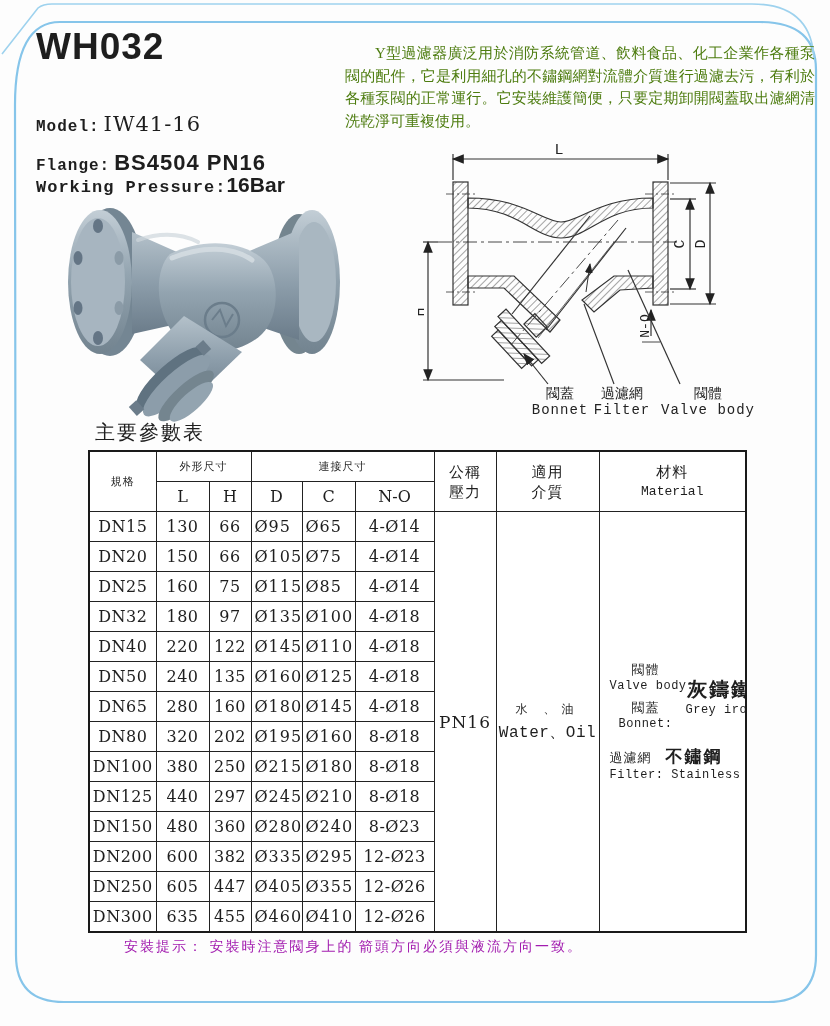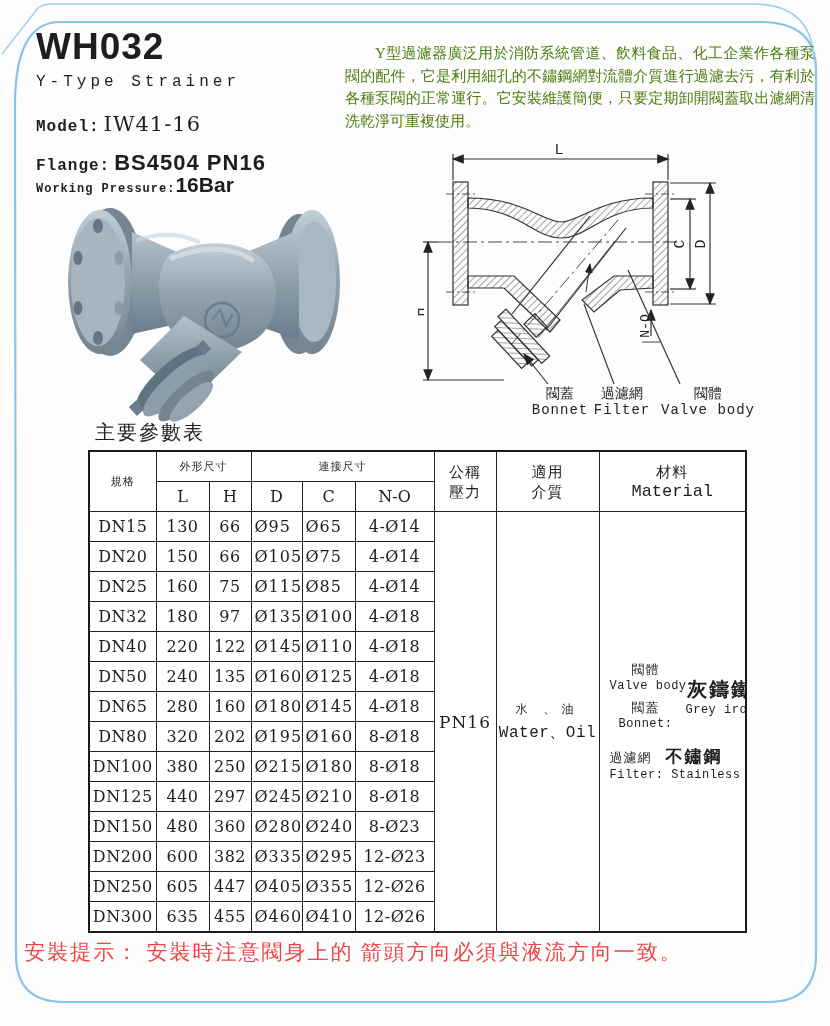--- a/index.html
+++ b/index.html
@@ -16,39 +16,39 @@
              letter-spacing:4px;margin-top:6px;}
   .spec-line{position:absolute;left:36px;white-space:nowrap;}
   .spec-line .lbl{font-family:"Liberation Mono","DejaVu Sans Mono",monospace;font-weight:bold;
                   font-size:16px;letter-spacing:1px;}
   .model-line{top:112px;}
   .model-line .val{font-family:"DejaVu Serif",serif;font-size:21px;letter-spacing:1px;}
   .flange-line{top:150px;}
   .flange-line .val{font-family:"Liberation Sans","DejaVu Sans",sans-serif;font-weight:bold;
                     font-size:22px;letter-spacing:1px;}
   .press-line{top:173px;}
-  .press-line .lbl{font-size:12px;}
+  .press-line .lbl{font-size:17px;}
   .press-line .val{font-family:"Liberation Sans","DejaVu Sans",sans-serif;font-weight:bold;
                    font-size:21px;}
   
   .desc{position:absolute;left:345px;top:42px;width:470px;font-size:15px;line-height:22.5px;
         text-align:justify;text-indent:2em;color:#4d7c0f;}
   
   .photo-svg{position:absolute;left:52px;top:188px;}
   .draw-svg{position:absolute;left:418px;top:142px;}
   
   .tbl-caption{position:absolute;left:95px;top:419px;font-size:20px;letter-spacing:2px;}
   table.params{position:absolute;left:88px;top:450px;border-collapse:collapse;table-layout:fixed;
                width:657px;background:#fff;}
   table.params th,table.params td{border:1.6px solid #222;padding:0;overflow:hidden;}
   table.params{border:2.4px solid #1a1a1a;}
   th.h-zh{font-weight:normal;font-size:11px;letter-spacing:1px;}
   th.h-sub{font-weight:normal;font-family:"DejaVu Serif",serif;font-size:16px;height:29px;}
   th.h-two{font-weight:normal;font-size:15px;line-height:20px;letter-spacing:1px;}
-  th.h-mat .en{font-family:"Liberation Mono","DejaVu Sans Mono",monospace;font-size:17px;letter-spacing:0;}
+  th.h-mat .en{font-family:"Liberation Mono","DejaVu Sans Mono",monospace;font-size:13px;letter-spacing:0;}
   tbody td{height:29px;font-family:"DejaVu Serif",serif;font-size:16px;text-align:center;letter-spacing:0.5px;}
   tbody td.c-spec{text-align:center;}
   tbody td.c-d,tbody td.c-c{text-align:left;padding-left:3px;letter-spacing:1px;}
   td.cell-press{font-family:"DejaVu Serif",serif;font-size:17px;text-align:center;letter-spacing:1px;}
   td.cell-medium{text-align:center;}
   .medium-zh{font-size:12px;letter-spacing:6px;}
   .medium-en{font-family:"Liberation Mono","DejaVu Sans Mono",monospace;font-size:16px;margin-top:4px;}
   td.cell-material{vertical-align:middle;}
   .mat-wrap{padding:0 6px 0 10px;font-size:13px;}
   .mat-top{display:flex;align-items:center;}
@@ -56,35 +56,34 @@
   .mat-left .zh{font-size:13px;letter-spacing:1px;text-align:center;}
   .mat-en{font-family:"Liberation Mono","DejaVu Sans Mono",monospace;font-size:12px;white-space:nowrap;}
   .mat-right{margin-left:4px;text-align:center;}
   .mat-right .zh-lg{font-size:20px;font-weight:bold;letter-spacing:2px;}
   .mat-bottom{margin-top:14px;}
   .mat-bottom .row-zh{display:flex;align-items:baseline;}
   .mat-bottom .zh{font-size:13px;letter-spacing:1px;}
   .mat-bottom .zh-lg{font-size:17px;font-weight:bold;letter-spacing:2px;margin-left:14px;}
   
   .footer-note{position:absolute;left:15px;top:938px;width:677px;text-align:center;
-               font-size:21px;letter-spacing:2px;color:#ef4444;}
+               font-size:14px;letter-spacing:2px;color:#a21caf;}
 </style>
 </head>
 <body>
 
 <div class="page">
 
   <svg class="frame-svg" width="830" height="1026" viewBox="0 0 830 1026">
     <path d="M15,105 Q15,22 60,22 L760,22 Q816,22 816,70 L816,955 Q816,1002 768,1002 L64,1002 Q16,1002 16,955 Z" fill="none" stroke="#86c5ea" stroke-width="2.2"></path>
     <path d="M2,54 L38,8 Q43,4 52,4 L752,4 Q812,4 814,60" fill="none" stroke="#9ed2ee" stroke-width="1.6"></path>
   </svg>
 
   <div class="hdr">
     <div class="code">WH032</div>
-    <div class="t-en">Y-Type Strainer</div>
   </div>
   <div class="spec-line model-line">
     <span class="lbl">Model:</span>
     <span class="val">IW41-16</span>
   </div>
   <div class="spec-line flange-line">
     <span class="lbl">Flange:</span>
     <span class="val">BS4504 PN16</span>
   </div>
   <div class="spec-line press-line">

